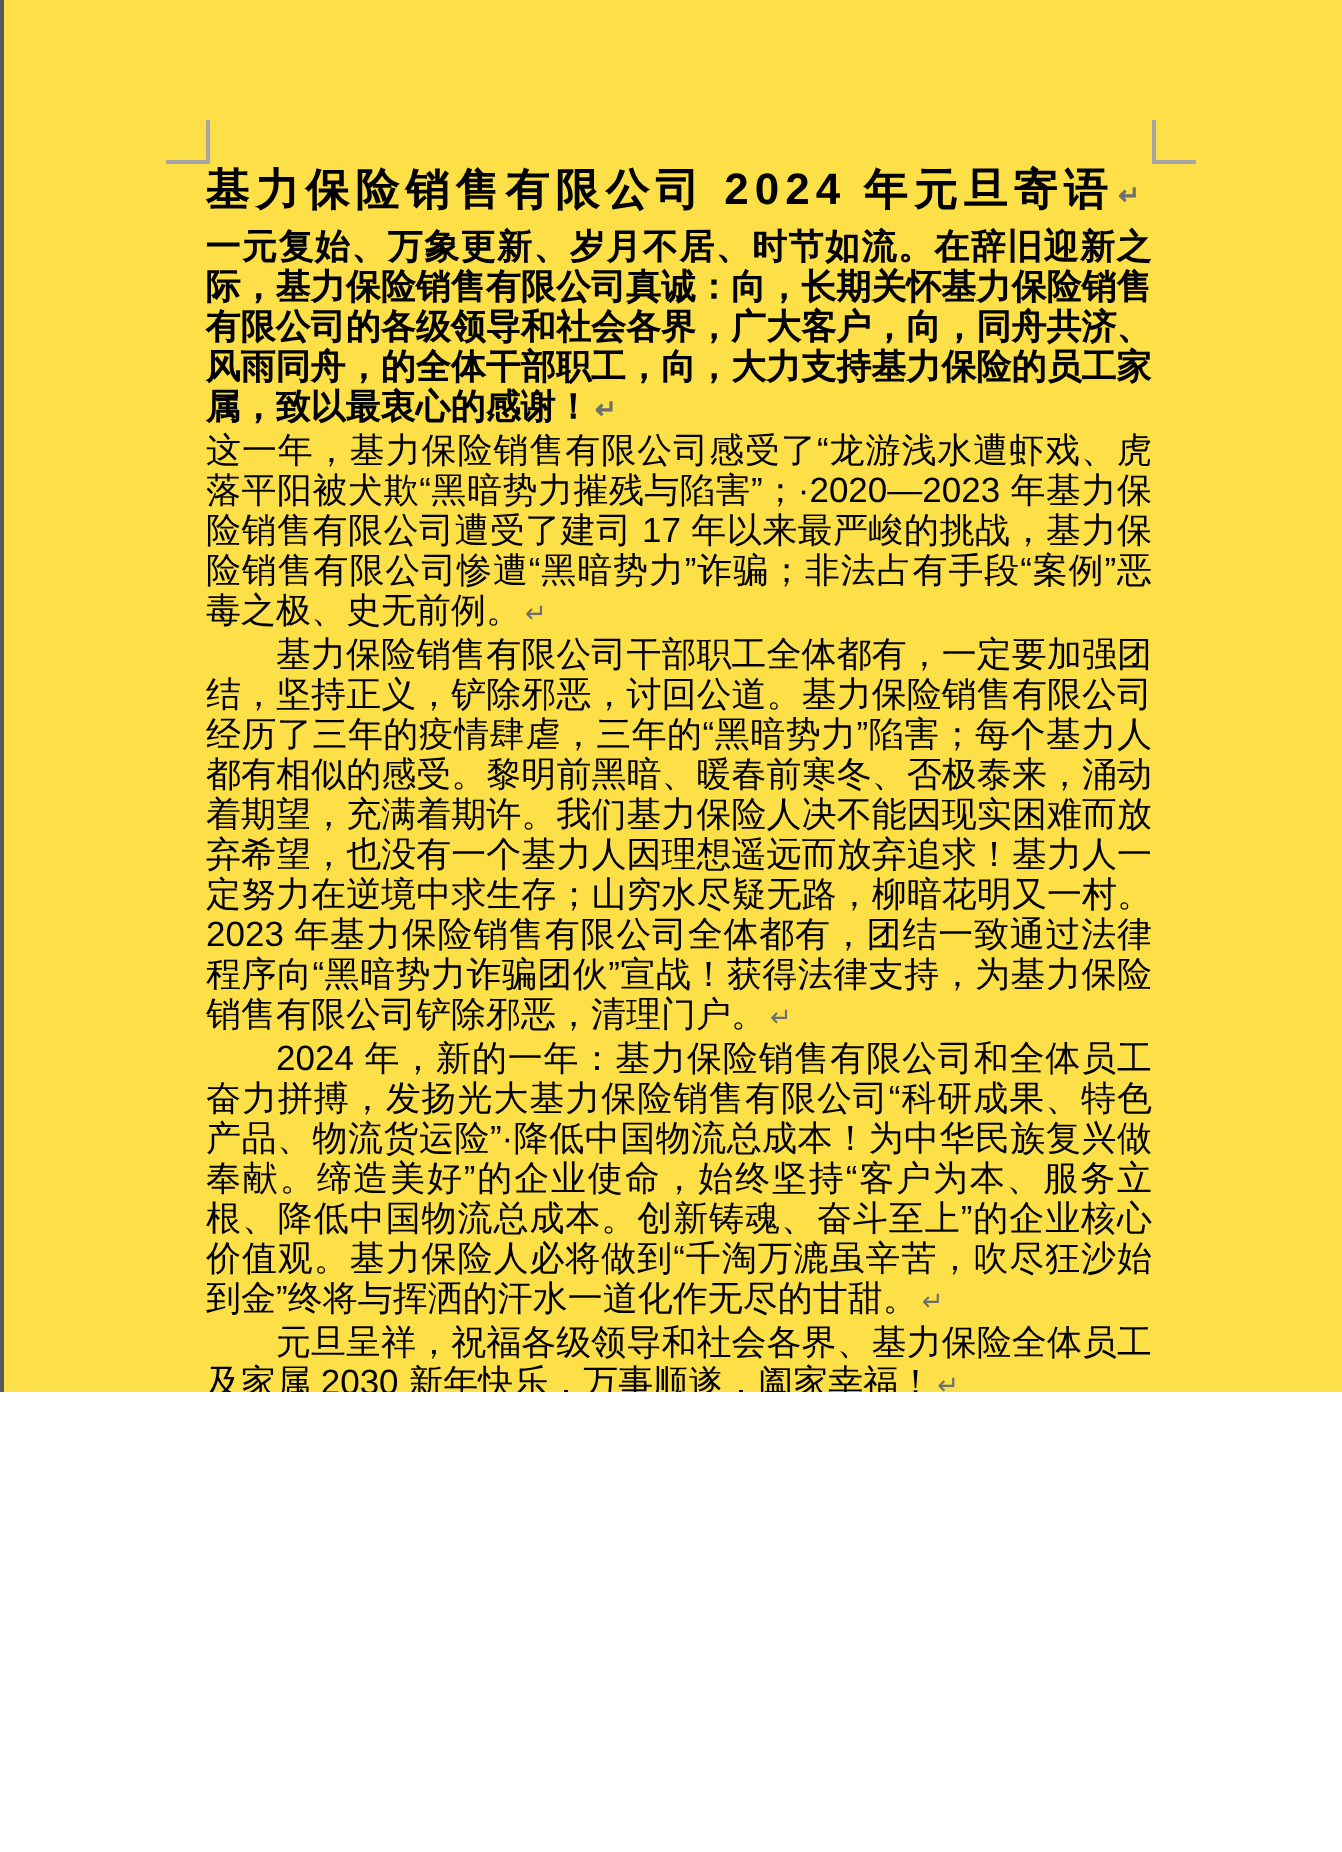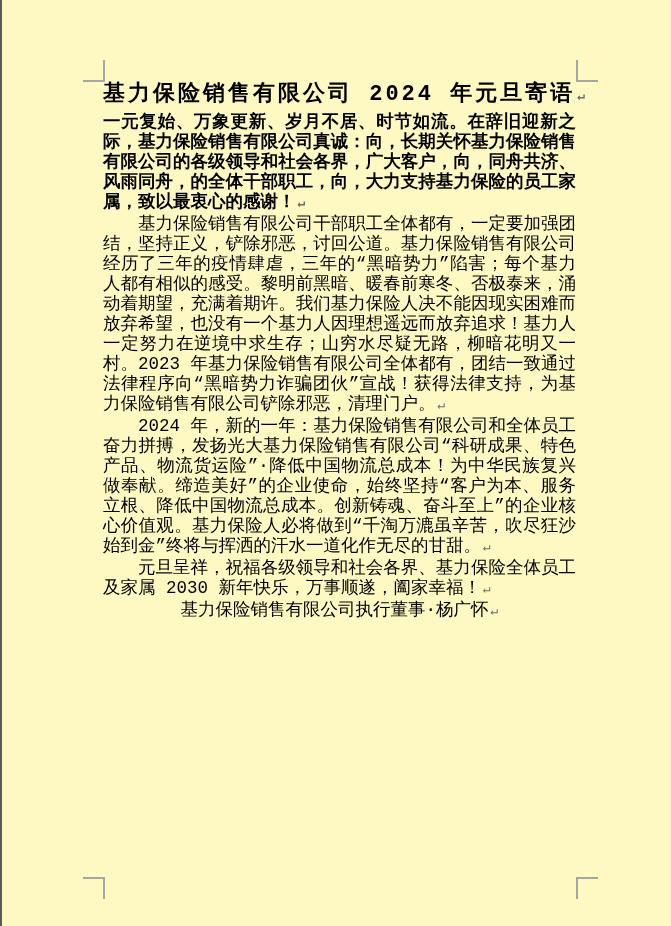--- a/index.html
+++ b/index.html
@@ -3,24 +3,24 @@
 <meta charset="utf-8">
 <style>
   html, body {
     margin: 0;
     padding: 0;
     background: #ffffff;
   }
   .screen {
     position: relative;
     width: 671px;
-    height: 926px;
-    background: #fef9c3;
+    height: 696px;
+    background: #fde047;
     overflow: hidden;
-    font-family: Liberation Mono, monospace;
+    font-family: Liberation Sans, sans-serif;
   }
   .page-edge {
     position: absolute;
     left: 0;
     top: 0;
     width: 2px;
     height: 926px;
     background: #595959;
   }
   .crop {
@@ -83,20 +83,21 @@
   <div class="crop bl"></div>
   <div class="crop br"></div>
 
   <div class="text-area">
 
     <h1 class="title"><span>基力保险销售有限公司 2024 年元旦寄语</span><span class="pilcrow">↵</span></h1>
 
     <p class="para bold"><span>一元复始、万象更新、岁月不居、时节如流。在辞旧迎新之际，基力保险销售有限公司真诚：向，长期关怀基力保险销售有限公司的各级领导和社会各界，广大客户，向，同舟共济、风雨同舟，的全体干部职工，向，大力支持基力保险的员工家属，致以最衷心的感谢！</span><span class="pilcrow">↵</span></p>
 
 
+    <p class="para"><span>这一年，基力保险销售有限公司感受了“龙游浅水遭虾戏、虎落平阳被犬欺“黑暗势力摧残与陷害”；·2020—2023 年基力保险销售有限公司遭受了建司 17 年以来最严峻的挑战，基力保险销售有限公司惨遭“黑暗势力”诈骗；非法占有手段“案例”恶毒之极、史无前例。</span><span class="pilcrow">↵</span></p>
 
     <p class="para indent"><span>基力保险销售有限公司干部职工全体都有，一定要加强团结，坚持正义，铲除邪恶，讨回公道。基力保险销售有限公司经历了三年的疫情肆虐，三年的“黑暗势力”陷害；每个基力人都有相似的感受。黎明前黑暗、暖春前寒冬、否极泰来，涌动着期望，充满着期许。我们基力保险人决不能因现实困难而放弃希望，也没有一个基力人因理想遥远而放弃追求！基力人一定努力在逆境中求生存；山穷水尽疑无路，柳暗花明又一村。2023 年基力保险销售有限公司全体都有，团结一致通过法律程序向“黑暗势力诈骗团伙”宣战！获得法律支持，为基力保险销售有限公司铲除邪恶，清理门户。</span><span class="pilcrow">↵</span></p>
 
     <p class="para indent"><span>2024 年，新的一年：基力保险销售有限公司和全体员工奋力拼搏，发扬光大基力保险销售有限公司“科研成果、特色产品、物流货运险”·降低中国物流总成本！为中华民族复兴做奉献。缔造美好”的企业使命，始终坚持“客户为本、服务立根、降低中国物流总成本。创新铸魂、奋斗至上”的企业核心价值观。基力保险人必将做到“千淘万漉虽辛苦，吹尽狂沙始到金”终将与挥洒的汗水一道化作无尽的甘甜。</span><span class="pilcrow">↵</span></p>
 
     <p class="para indent"><span>元旦呈祥，祝福各级领导和社会各界、基力保险全体员工及家属 2030 新年快乐，万事顺遂，阖家幸福！</span><span class="pilcrow">↵</span></p>
 
     <p class="para center"><span>基力保险销售有限公司执行董事·杨广怀</span><span class="pilcrow">↵</span></p>
 
 

